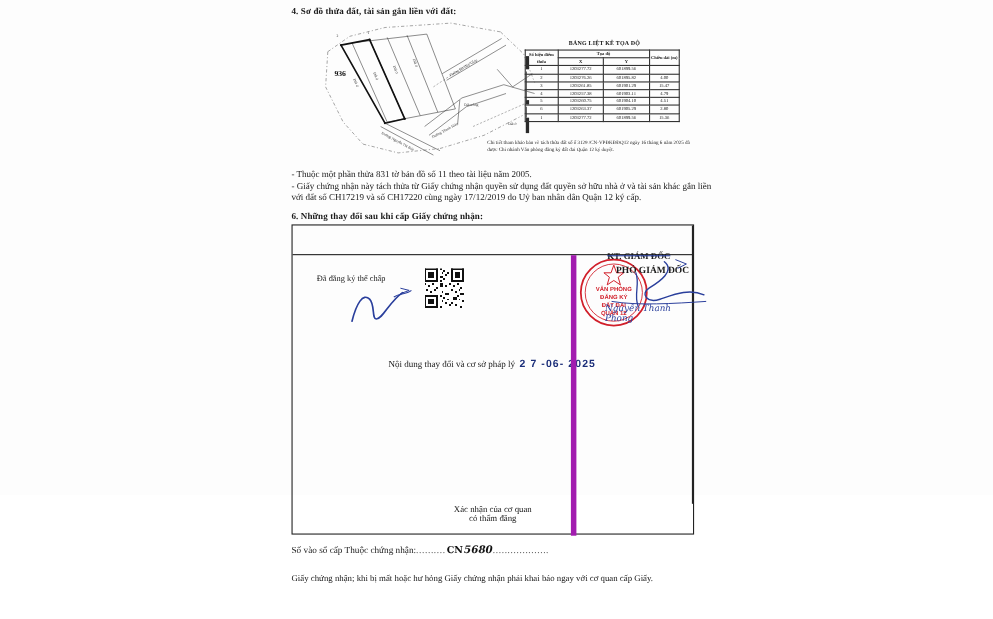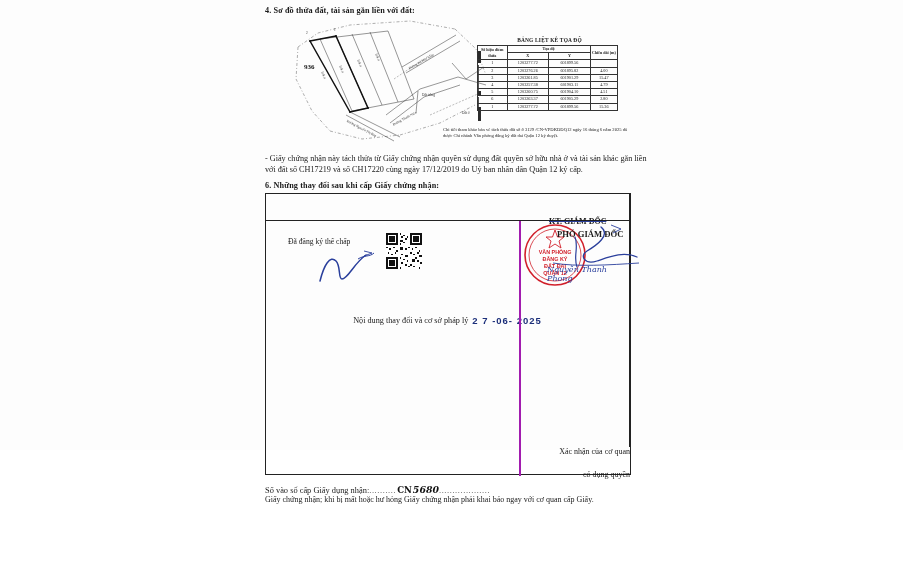--- a/index.html
+++ b/index.html
@@ -36,23 +36,23 @@
   .note-small{position:absolute;left:178px;top:108px;width:185px;font-size:4.6px;line-height:6px;color:#222;}
 
   .scalebar{position:absolute;left:213px;top:32px;width:5px;}
   .sb{width:3px;background:#2b2b2b;margin-bottom:2px;}
   .sb-l{width:1px;height:26px;background:#555;}
 
   
   .chg-table{position:relative;width:366px;margin-top:2px;border:1px solid #222;height:282px;box-sizing:border-box;}
   .chg-head{display:flex;border-bottom:1px solid #222;height:26px;flex-direction:column;}
   .chg-head .left{flex:0 0 253px;display:flex;align-items:center;justify-content:center;border-right:1px solid #222;position:relative;font-size:8.2px;}
-  .chg-head .right{flex:1;display:flex;flex-direction:column;align-items:flex-end;justify-content:center;font-size:8px;line-height:9.6px;text-align:center;gap:13px;}
+  .chg-head .right{flex:1;display:flex;flex-direction:column;align-items:center;justify-content:center;font-size:8px;line-height:9.6px;text-align:center;}
   .chg-body{display:flex;height:255px;}
-  .chg-body .left{flex:0 0 253px;border-right:2px solid #a21caf;position:relative;}
+  .chg-body .left{flex:0 0 253px;border-right:5px solid #a21caf;position:relative;}
   .chg-body .right{flex:1;position:relative;}
 
   .stampdate{font-family:"Liberation Sans",sans-serif;font-weight:bold;color:#1c2f7a;font-size:9.5px;letter-spacing:1px;margin-left:4px;}
 
   .mortg{position:absolute;left:22px;top:16px;font-size:7.6px;}
   .sig-blue{position:absolute;color:#2a3f9c;}
   .qr{position:absolute;left:120px;top:12px;width:36px;height:36px;}
 
   .kt{position:absolute;top:-4px;left:28px;font-weight:bold;font-size:8px;white-space:nowrap;
       text-decoration:line-through;text-decoration-color:#2a3f9c;text-decoration-thickness:.8px;}
@@ -209,33 +209,34 @@
                 <td class="c-xy">601899.56</td>
                 <td class="c-len">15.36</td>
               </tr>
             </tbody>
       </table>
     </div>
 
     <div class="note-small">Chi tiết tham khảo bản vẽ tách thửa đất số ố  3129 /CN-VPĐKĐĐQ12 ngày 16 tháng 6 năm 2025 đã được Chi nhánh Văn phòng đăng ký đất đai Quận 12 ký duyệt.</div>
   </div>
 
+  <p class="body-line">- Thuộc một phần thửa 831 tờ bản đồ số 11 theo tài liệu năm 2005.</p>
   <p class="body-line">- Giấy chứng nhận này tách thửa từ Giấy chứng nhận quyền sử dụng đất quyền sở hữu nhà ở và tài sản khác gắn liền với đất số CH17219 và số CH17220 cùng ngày 17/12/2019 do Uỷ ban nhân dân Quận 12 ký cấp.</p>
 
   <div class="sec-head" style="margin-top:6px;">6. Những thay đổi sau khi cấp Giấy chứng nhận:</div>
 
   <div class="chg-table">
     <div class="chg-head">
       <div class="left">
         <span>Nội dung thay đổi và cơ sở pháp lý</span>
         <span class="stampdate">2 7 -06- 2025</span>
       </div>
       <div class="right">
         <span>Xác nhận của cơ quan</span>
-        <span>có dụng quyền</span>
+        <span>có thẩm đăng</span>
       </div>
     </div>
 
     <div class="chg-body">
       <div class="left">
         <div class="mortg">Đã đăng ký thế chấp</div>
 
         <svg class="sig-blue" style="left:48px;top:26px;" width="70" height="40">
           <path d="M6 34 C10 18, 16 8, 22 14 C27 19, 24 32, 28 32 C34 32, 40 16, 52 8" stroke="#2a3f9c" stroke-width="1.5" fill="none" stroke-linecap="round"></path>
           <path d="M44 12 C50 8, 56 10, 60 6" stroke="#2a3f9c" stroke-width="1" fill="none"></path>
@@ -328,23 +329,23 @@
           <path d="M60 2 L70 6 L62 10" stroke="#2a3f9c" stroke-width="0.9" fill="none"></path>
         </svg>
 
         <div class="signame">Nguyễn Thanh Phong</div>
       </div>
     </div>
   </div>
 
   <div class="footer">
     <div class="sovao">
-      <span>Số vào sổ cấp Giấy dụng nhận:</span>
+      <span>Số vào sổ cấp Thuộc chứng nhận:</span>
       <span class="dots">..........</span>
       <span class="cn">CN</span>
       <span class="cnnum">5680</span>
       <span class="dots">...................</span>
     </div>
-    <p class="disc" style="margin-top:0;">Giấy chứng nhận; khi bị mất hoặc hư hỏng Giấy chứng nhận phải khai báo ngay với cơ quan cấp Giấy.</p>
+    <p class="disc" style="margin-top:15px;">Giấy chứng nhận; khi bị mất hoặc hư hỏng Giấy chứng nhận phải khai báo ngay với cơ quan cấp Giấy.</p>
   </div>
 
 </div>
 </div>
 
 </body></html>

